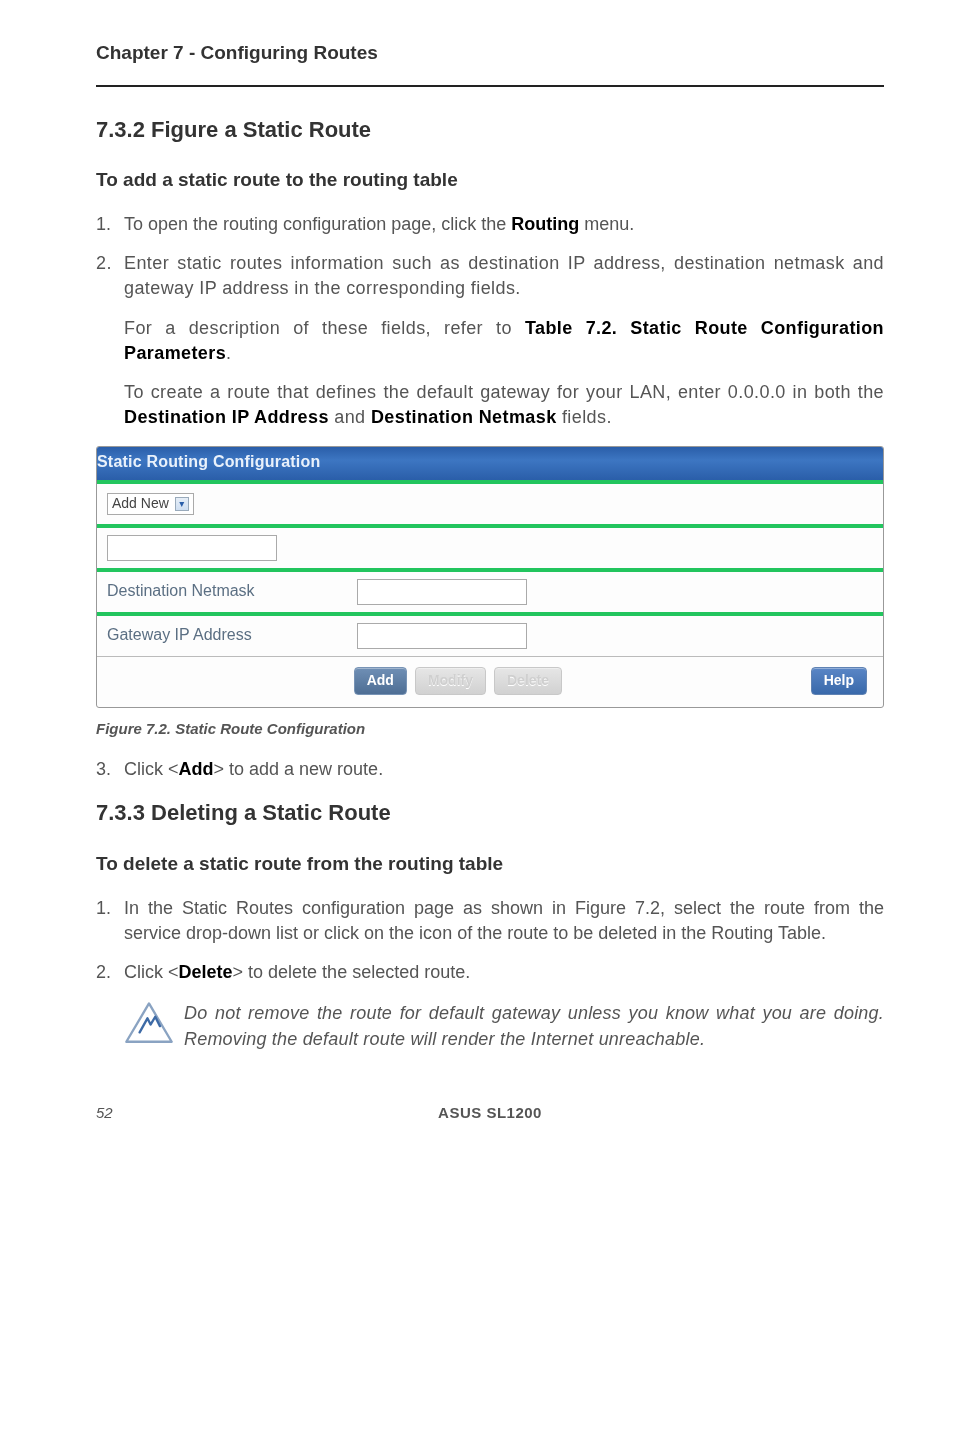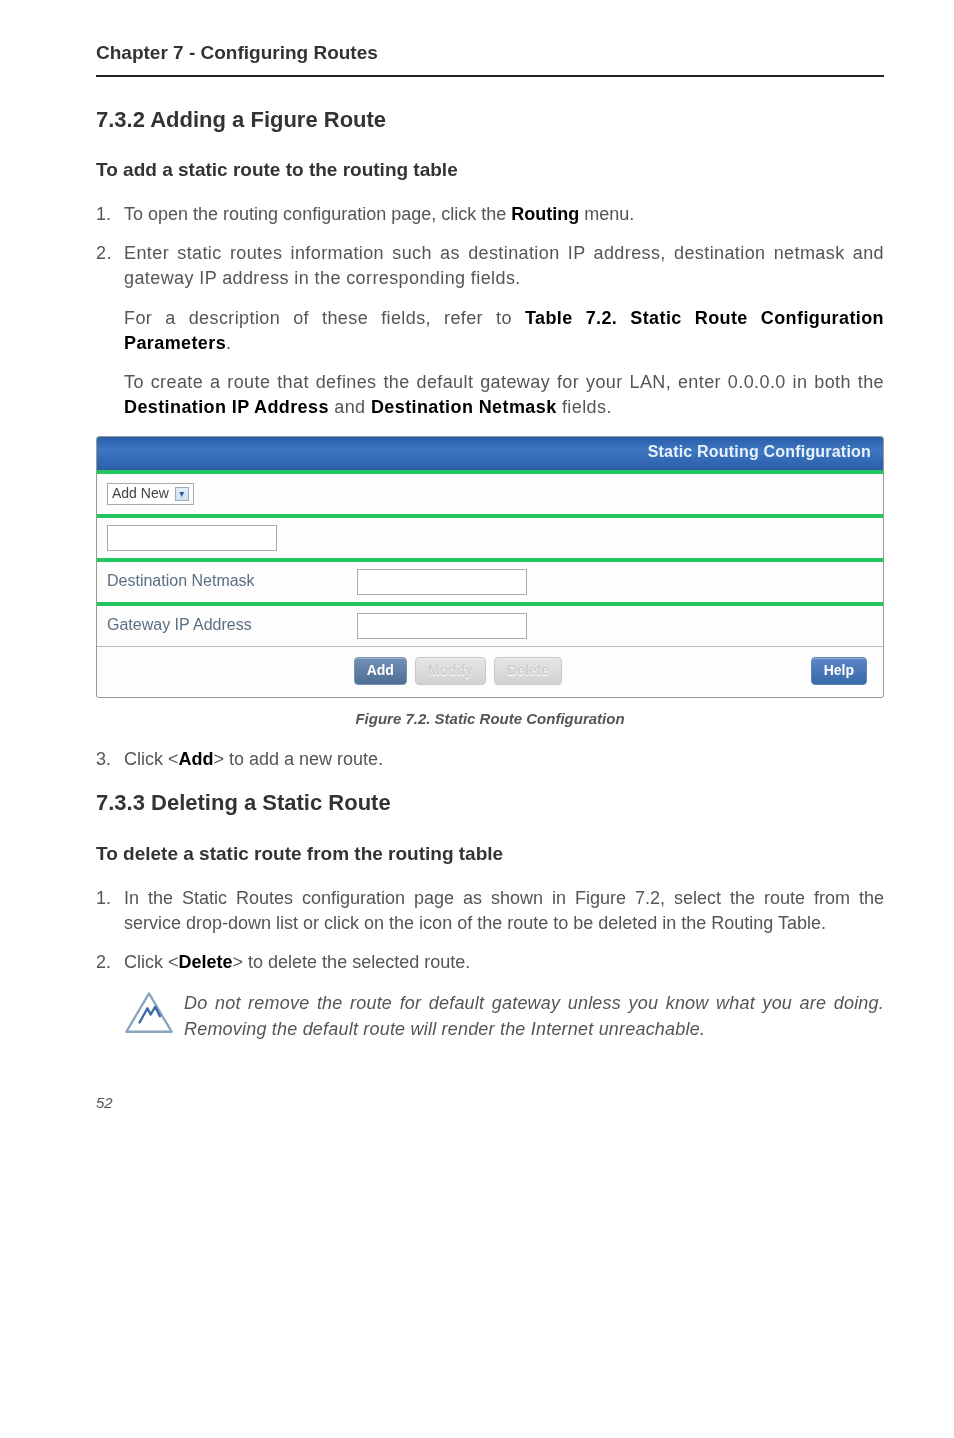--- a/index.html
+++ b/index.html
@@ -9,21 +9,21 @@
     color: #333;
     width: 954px;
     margin: 0 auto;
     padding: 40px 70px 30px 96px;
     font-size: 18px;
     line-height: 1.4;
   }
   .running-head {
     font-weight: bold;
     font-size: 19px;
-    margin-bottom: 8px;
+    margin-bottom: 18px;
   }
   .rule {
     border: none;
     border-top: 2.5px solid #222;
     margin: 0 0 28px 0;
   }
   h2.section {
     font-size: 22px;
     font-weight: bold;
     margin: 10px 0 22px 0;
@@ -66,21 +66,21 @@
     border: 1px solid #999;
     border-radius: 3px;
     margin: 8px 0 10px 0;
     background: #fdfdfd;
     overflow: hidden;
   }
   .panel-title {
     background: linear-gradient(#2a5ea9,#3d76c2 40%,#2a5ea9);
     color: #e9f1fb;
     font-weight: bold;
-    text-align: right;
+    text-align: left;
     font-size: 16px;
     padding: 4px 12px 6px 0;
     letter-spacing: .2px;
     font-family: Arial, sans-serif;
   }
   .panel-row {
     display: flex;
     align-items: center;
     border-top: 4px solid #22c55e;
     padding: 6px 10px;
@@ -137,21 +137,21 @@
     background:linear-gradient(#e6e6e6,#d1d1d1);
     color:#cfcfcf;
     border-color:#c8c8c8;
     text-shadow:0 1px 0 #fff;
   }
   .btn.help {
     background:linear-gradient(#5a86c6,#3969aa);
     border-color:#5f82b3;
   }
   .figure-cap {
-    text-align:center;
+    text-align:left;
     font-style:italic;
     font-weight:bold;
     font-size:15px;
     color:#555;
     margin:6px 0 18px 0;
   }
   .note-row{
     display:flex;
     gap:10px;
     margin:6px 0 26px 28px;
@@ -177,21 +177,21 @@
   }
   .footer .pn{ width:60px;font-style:italic; }
   .footer .prod{ flex:1; text-align:center; font-weight:bold; letter-spacing:.5px; }
 </style>
 </head>
 <body>
 
 <div class="running-head">Chapter 7 - Configuring Routes</div>
 <hr class="rule">
 
-<h2 class="section">7.3.2 Adding a Figure Route</h2>
+<h2 class="section">7.3.2 Figure a Static Route</h2>
 <h3 class="subhead">To add a static route to the routing table</h3>
 
 <ol class="steps">
   <li>
     <span>To open the routing configuration page, click the </span><span class="bold">Routing</span><span> menu.</span>
   </li>
   <li class="wide">
     <span>Enter static routes information such as destination IP address, destination netmask and gateway IP address in the corresponding fields.</span>
     <span class="continued">
       <span>For a description of these fields, refer to </span><span class="bold">Table 7.2. Static Route Configuration Parameters</span><span>.</span>
@@ -259,14 +259,15 @@
     <svg viewBox="0 0 64 56">
       <polygon points="32,3 61,52 3,52" fill="none" stroke="#8aa3c2" stroke-width="3" stroke-linejoin="round"></polygon>
       <path d="M20 40 L30 22 L34 30 L40 20 L46 32" fill="none" stroke="#3d6aa6" stroke-width="3" stroke-linecap="round" stroke-linejoin="round"></path>
     </svg>
   </div>
   <div class="note-text">Do not remove the route for default gateway unless you know what you are doing. Removing the default route will render the Internet unreachable.</div>
 </div>
 
 <div class="footer">
   <div class="pn">52</div>
+  <div class="prod">ASUS SL1200</div>
   <div class="pn"></div>
 </div>
 
 </body></html>

